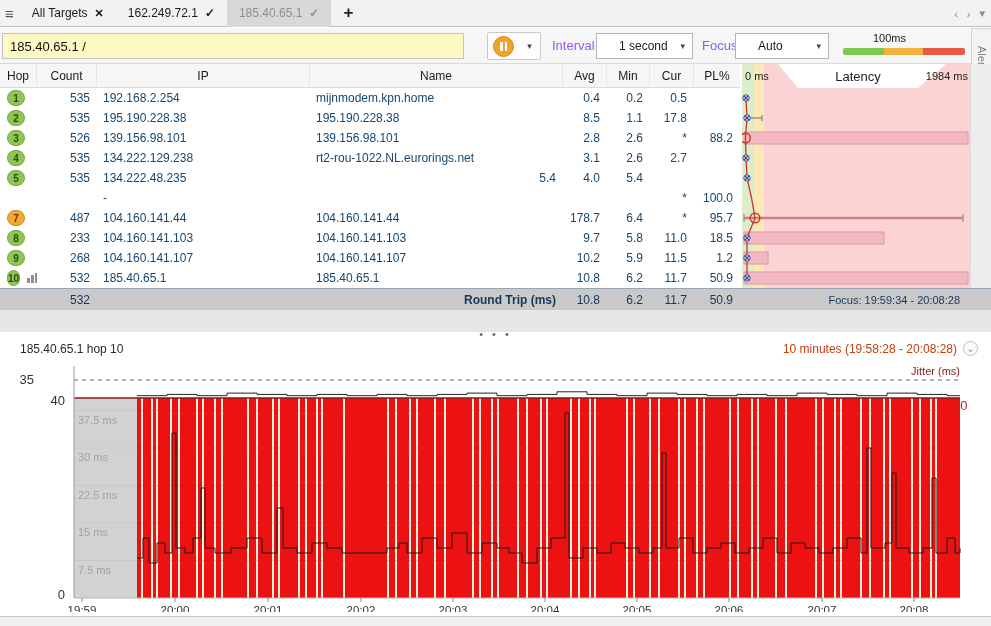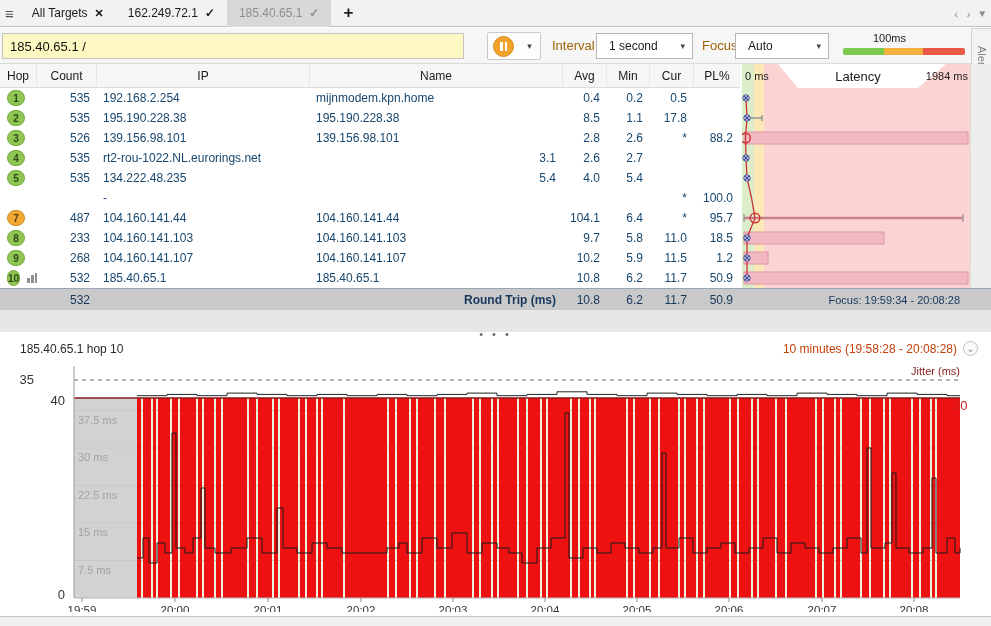--- a/index.html
+++ b/index.html
@@ -27,25 +27,25 @@
                 border:1px solid #c3c3c3; font-family:"Liberation Sans",sans-serif;
                 font-size:13px; color:#111; padding-left:7px; }
   .tbtn { position:absolute; top:4px; height:28px; background:#fdfdfd; border:1px solid #c9c9c9;
           display:flex; align-items:center; justify-content:center; }
   #pause-btn { left:487px; width:33px; border-radius:2px 0 0 2px; }
   #pause-circle { width:21px; height:21px; border-radius:50%; background:#f0a229; border:1px solid #d88d1c;
                   display:flex; align-items:center; justify-content:center; gap:2px; }
   #pause-circle i { display:block; width:2.5px; height:9px; background:#fff; }
   #pause-caret-btn { left:519px; width:22px; border-left:none; border-radius:0 2px 2px 0;
                      font-size:9px; color:#444; }
-  .tool-label { position:absolute; top:10px; font-size:13px; color:#a16207;text-align:right; }
+  .tool-label { position:absolute; top:10px; font-size:13px; color:#8b5cf6;text-align:right; }
   #interval-label { left:552px; }
   #focus-label { left:702px; }
   .tool-select { position:absolute; top:5px; height:26px; background:#fff; border:1px solid #b5b5b5;
-                 font-size:12px; color:#1a1a1a; display:flex; align-items:center; padding-left:12px; }
+                 font-size:12px; color:#1a1a1a; display:flex; align-items:center; padding-left:22px; }
   #interval-select { left:596px; width:97px; }
   #focus-select { left:735px; width:94px; }
   .sel-caret { position:absolute; right:7px; font-size:9px; color:#444; }
   .scale-lbl { position:absolute; top:4px; font-size:11px; color:#1a1a1a; width:44px; text-align:right; }
   #scale-100 { left:862px; }
   #scale-200 { left:931px;margin-top:45px; }
   #scale-bar { position:absolute; left:843px; top:20px; width:122px; height:7px; display:flex; border-radius:2px; overflow:hidden; }
   #scale-bar i { display:block; height:100%; }
   #alerts-tab { position:absolute; left:971px; top:28px; width:20px; height:64px; background:#f3f3f3;
                 border:1px solid #d2d2d2; border-right:none; color:#828282; font-size:11px;
@@ -206,20 +206,21 @@
         <div class="cell c-right">2.8</div>
         <div class="cell c-right">2.6</div>
         <div class="cell c-right">*</div>
         <div class="cell c-right">88.2</div>
       </div>
       <div class="trow tgrid">
         <div class="cell c-left">
           <span class="badge">4</span>
         </div>
         <div class="cell c-right">535</div>
+        <div class="cell c-left">134.222.129.238</div>
         <div class="cell c-left">rt2-rou-1022.NL.eurorings.net</div>
         <div class="cell c-right">3.1</div>
         <div class="cell c-right">2.6</div>
         <div class="cell c-right">2.7</div>
         <div class="cell c-right"></div>
       </div>
       <div class="trow tgrid">
         <div class="cell c-left">
           <span class="badge">5</span>
         </div>
@@ -240,21 +241,21 @@
         <div class="cell c-right">*</div>
         <div class="cell c-right">100.0</div>
       </div>
       <div class="trow tgrid">
         <div class="cell c-left">
           <span class="badge orange">7</span>
         </div>
         <div class="cell c-right">487</div>
         <div class="cell c-left">104.160.141.44</div>
         <div class="cell c-left">104.160.141.44</div>
-        <div class="cell c-right">104.1</div>
+        <div class="cell c-right">178.7</div>
         <div class="cell c-right">6.4</div>
         <div class="cell c-right">*</div>
         <div class="cell c-right">95.7</div>
       </div>
       <div class="trow tgrid">
         <div class="cell c-left">
           <span class="badge">8</span>
         </div>
         <div class="cell c-right">233</div>
         <div class="cell c-left">104.160.141.103</div>

